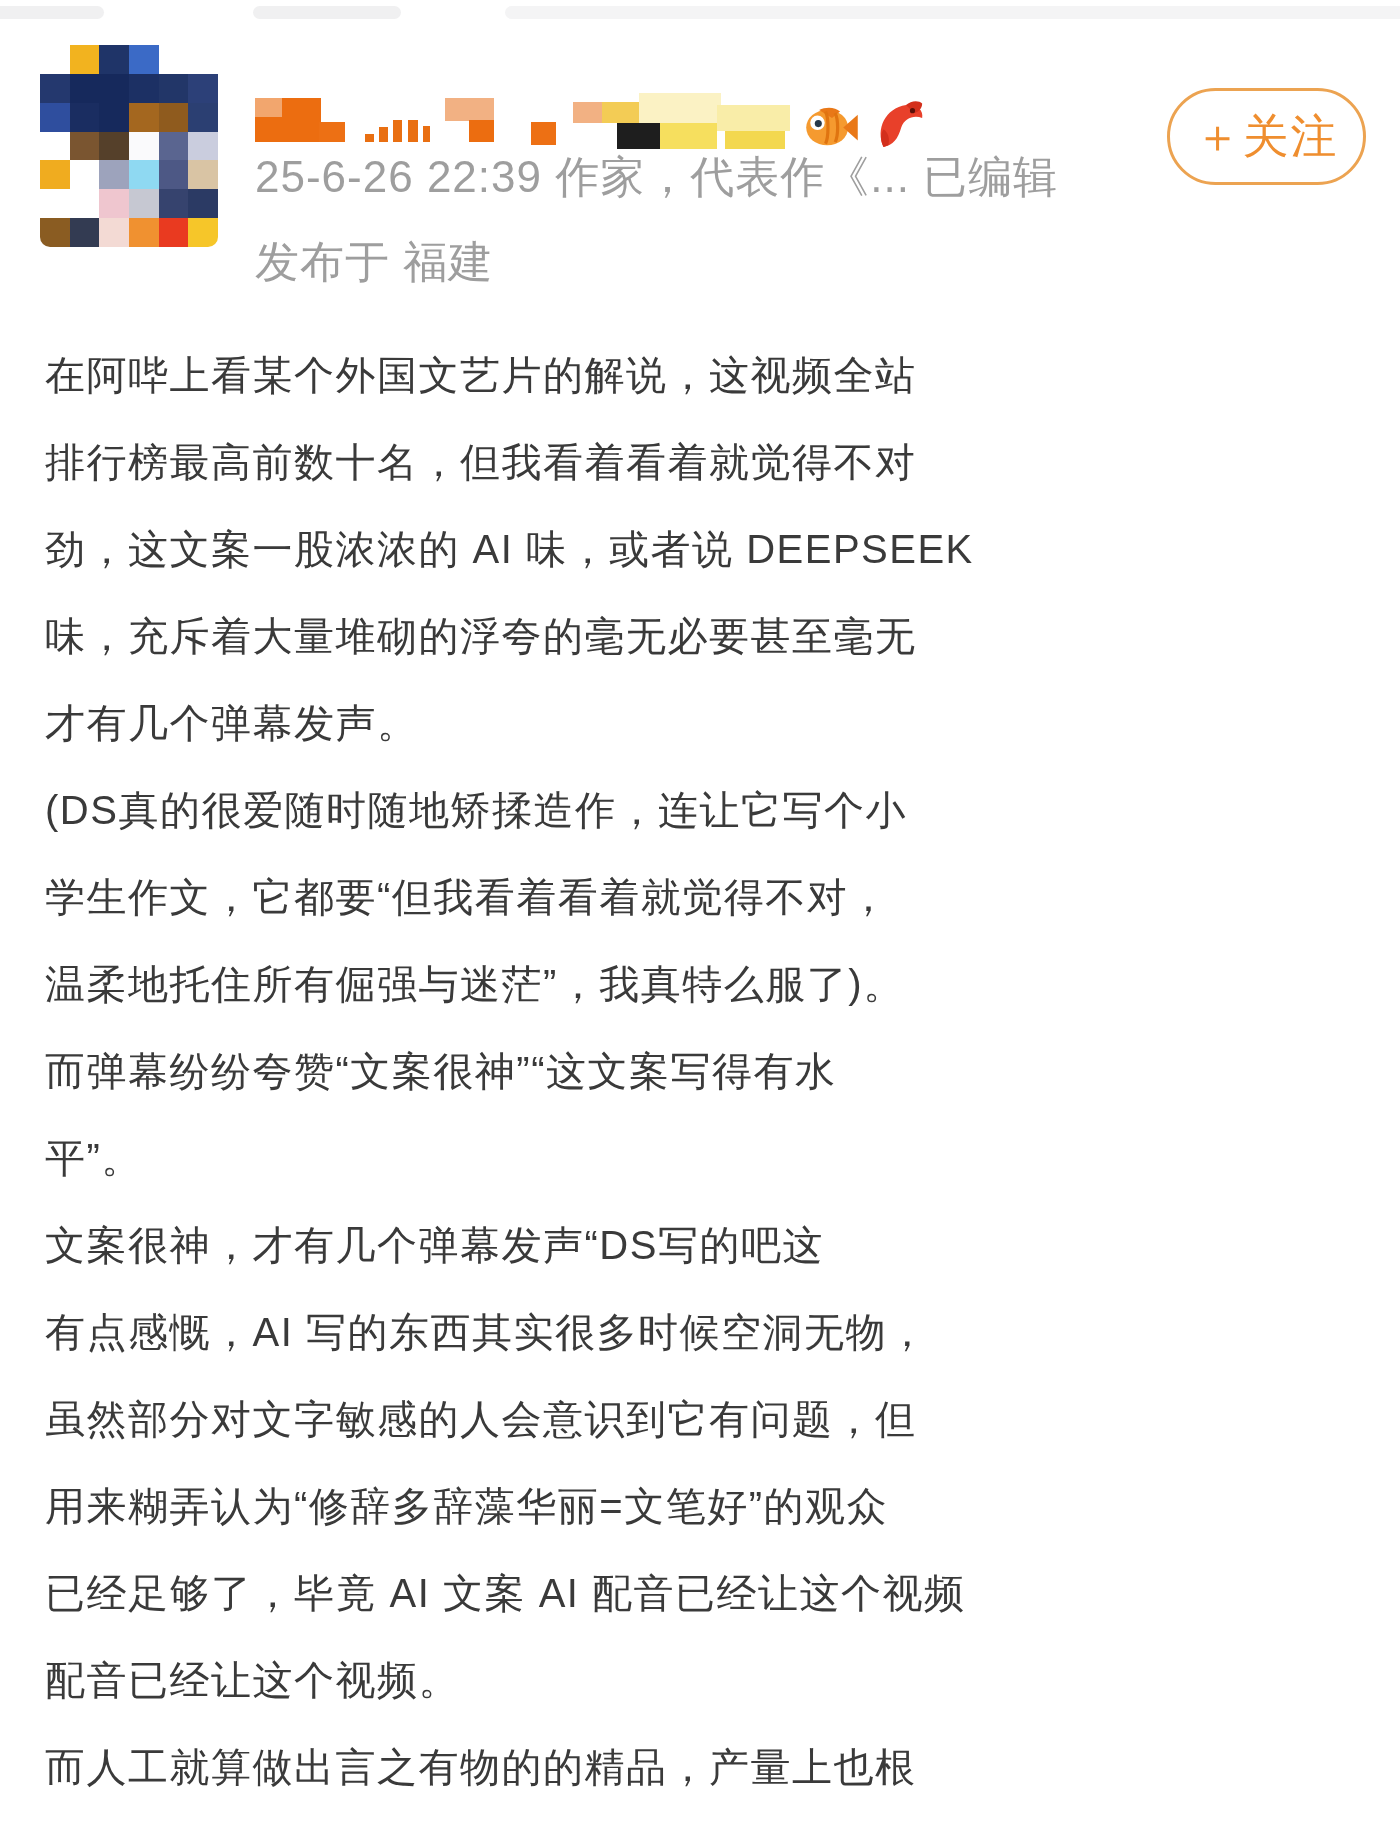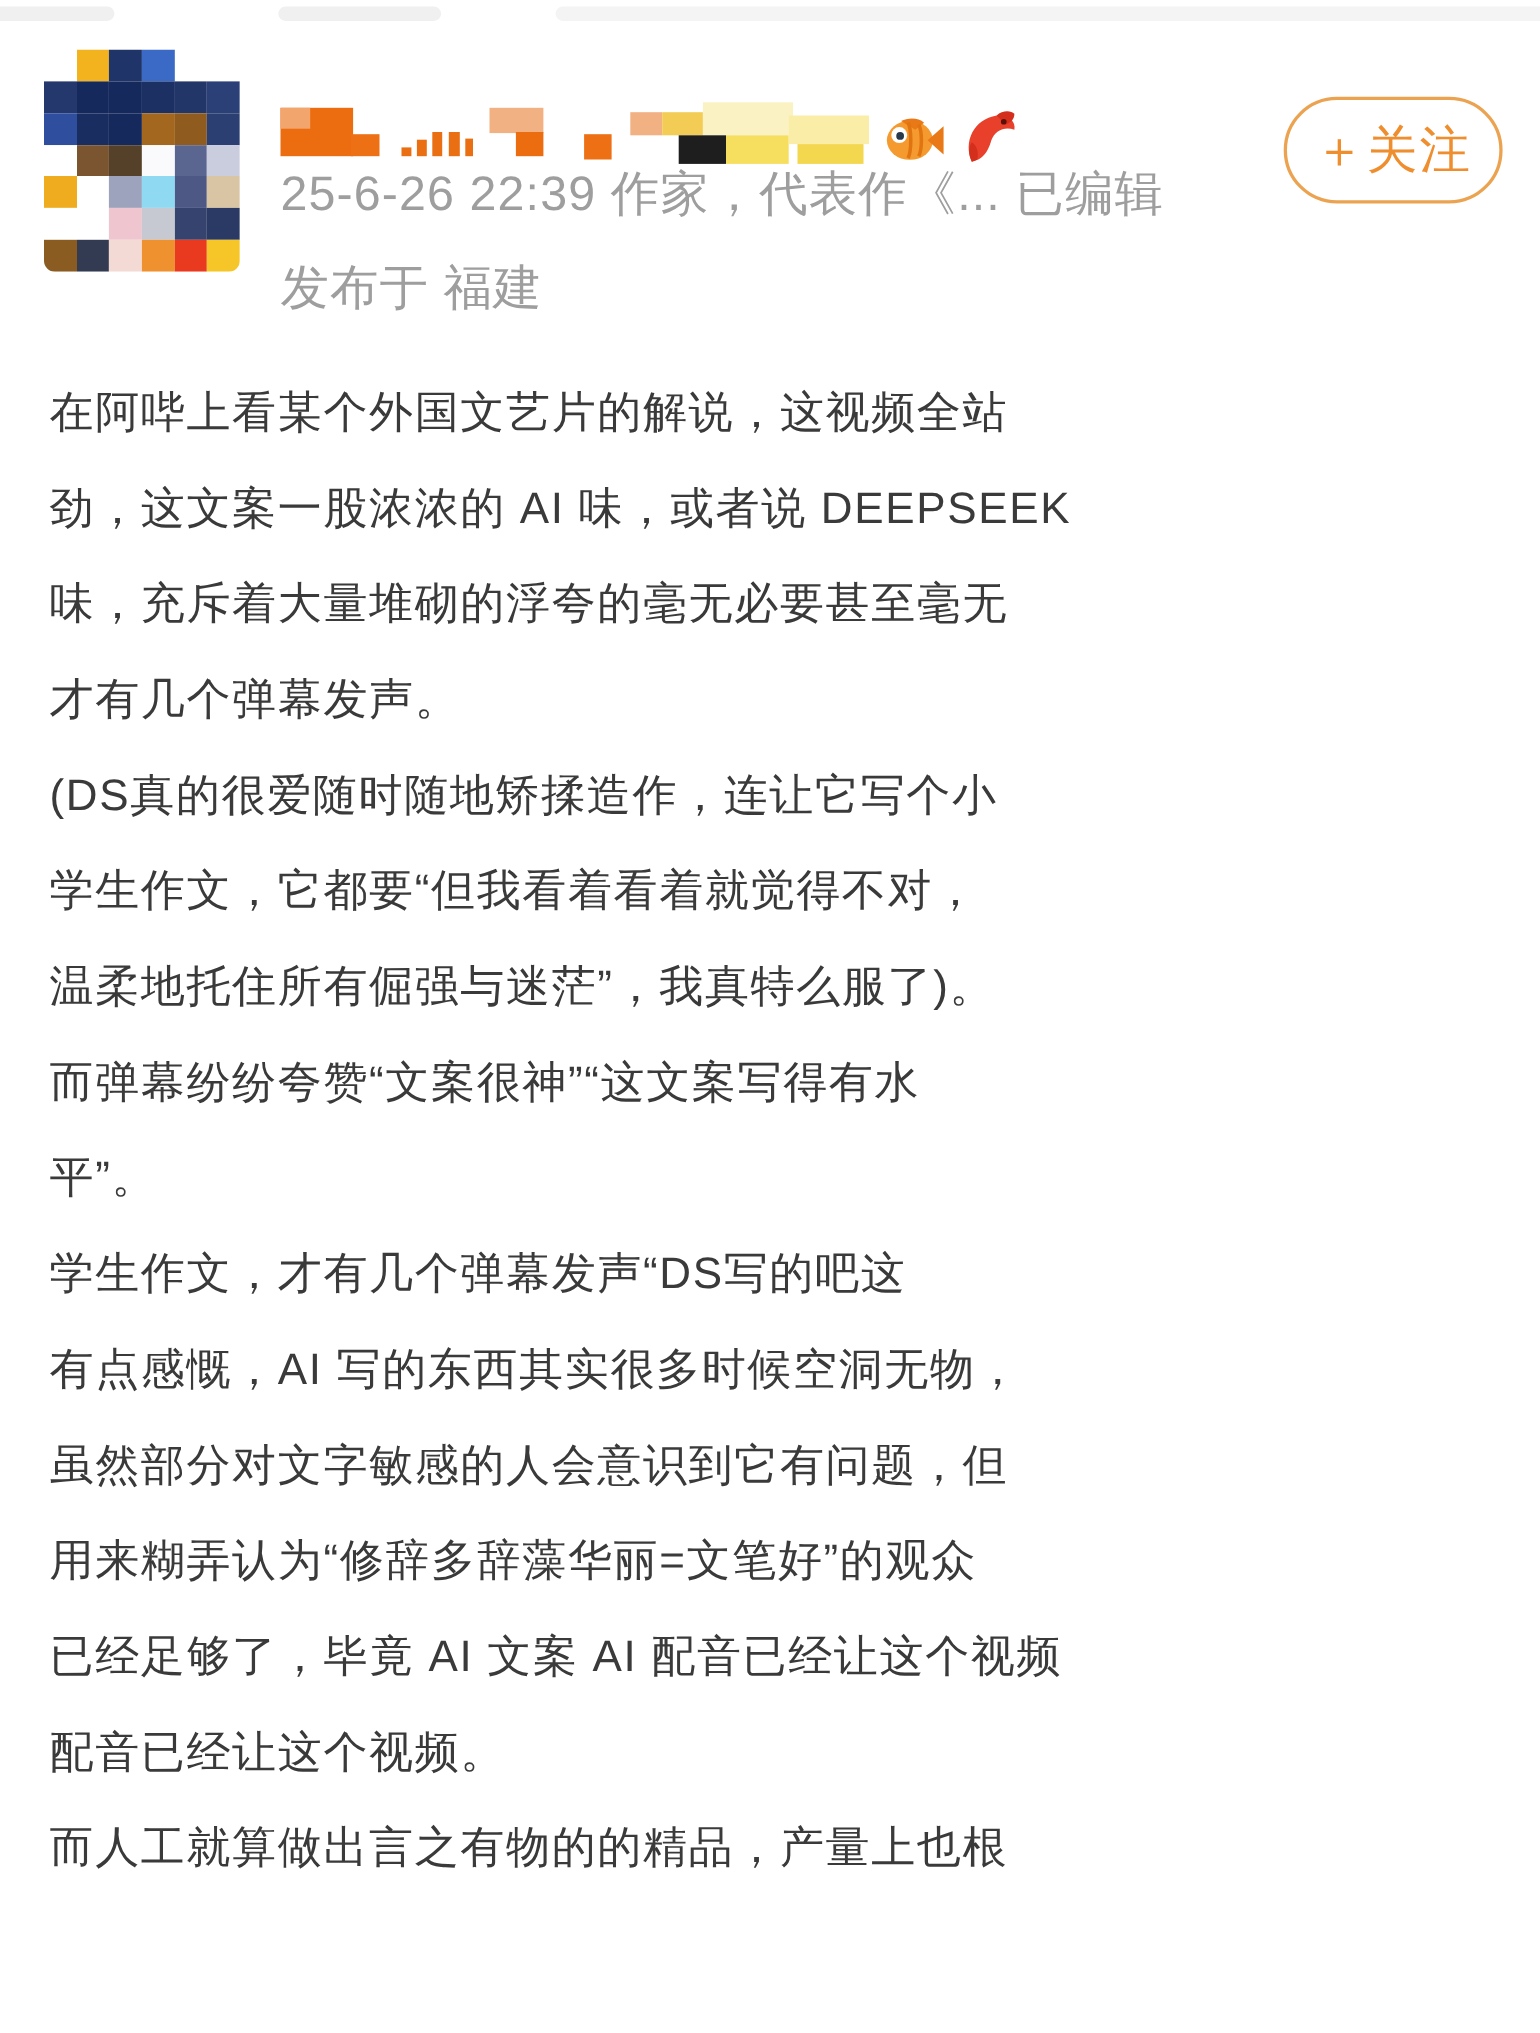--- a/index.html
+++ b/index.html
@@ -138,29 +138,30 @@
     </svg>
   </div>
 
   <div class="meta m1">25-6-26 22:39  作家，代表作《... 已编辑</div>
   <div class="meta m2">发布于 福建</div>
 
   <button class="follow-btn">＋关注</button>
 
   <div class="body-text">
       <div class="body-line">在阿哔上看某个外国文艺片的解说，这视频全站</div>
+      <div class="body-line">排行榜最高前数十名，但我看着看着就觉得不对</div>
       <div class="body-line">劲，这文案一股浓浓的 AI 味，或者说 DEEPSEEK</div>
       <div class="body-line">味，充斥着大量堆砌的浮夸的毫无必要甚至毫无</div>
       <div class="body-line">才有几个弹幕发声。</div>
       <div class="body-line">(DS真的很爱随时随地矫揉造作，连让它写个小</div>
       <div class="body-line">学生作文，它都要“但我看着看着就觉得不对，</div>
       <div class="body-line">温柔地托住所有倔强与迷茫”，我真特么服了)。</div>
       <div class="body-line">而弹幕纷纷夸赞“文案很神”“这文案写得有水</div>
       <div class="body-line">平”。</div>
-      <div class="body-line">学生作文，才有几个弹幕发声“DS写的吧这</div>
+      <div class="body-line">文案很神，才有几个弹幕发声“DS写的吧这</div>
       <div class="body-line">有点感慨，AI 写的东西其实很多时候空洞无物，</div>
       <div class="body-line">虽然部分对文字敏感的人会意识到它有问题，但</div>
       <div class="body-line">用来糊弄认为“修辞多辞藻华丽=文笔好”的观众</div>
       <div class="body-line">已经足够了，毕竟 AI 文案 AI 配音已经让这个视频</div>
       <div class="body-line">配音已经让这个视频。</div>
       <div class="body-line">而人工就算做出言之有物的的精品，产量上也根</div>
     </div>
 
 </div>
 

